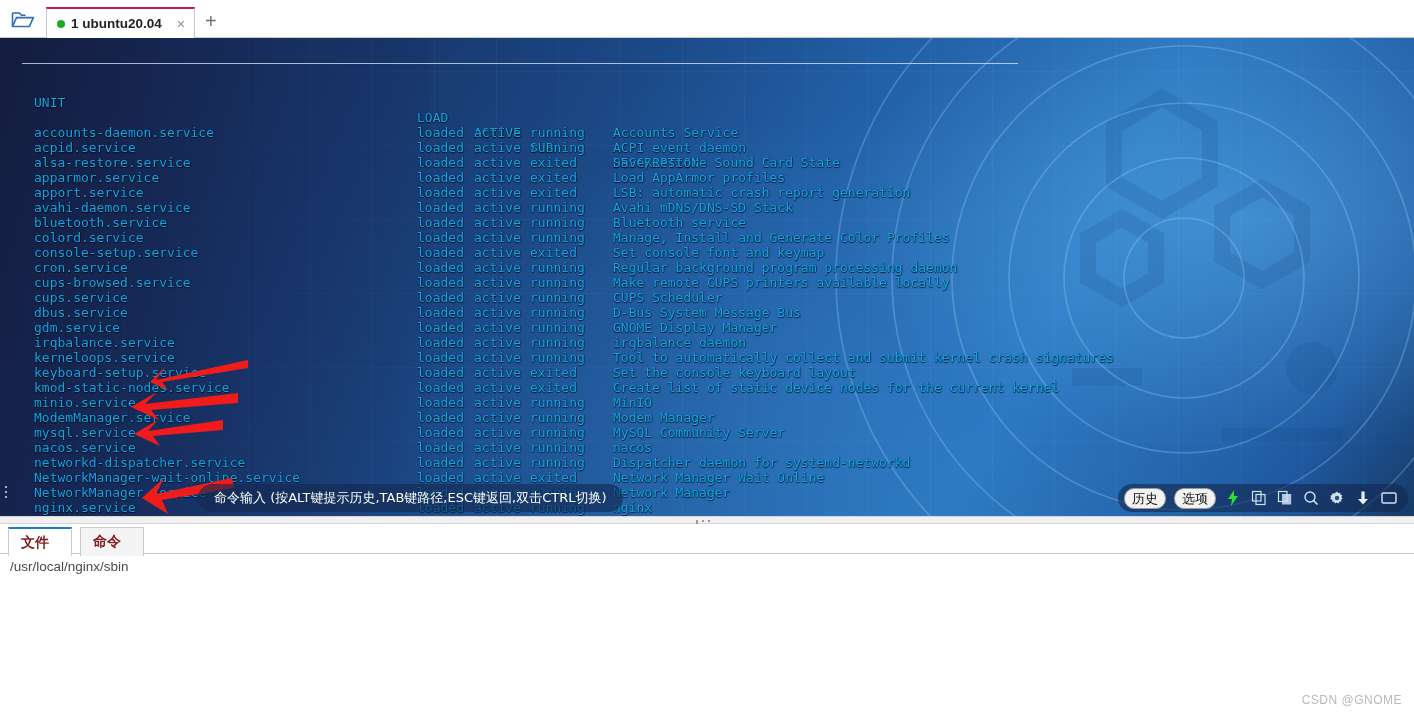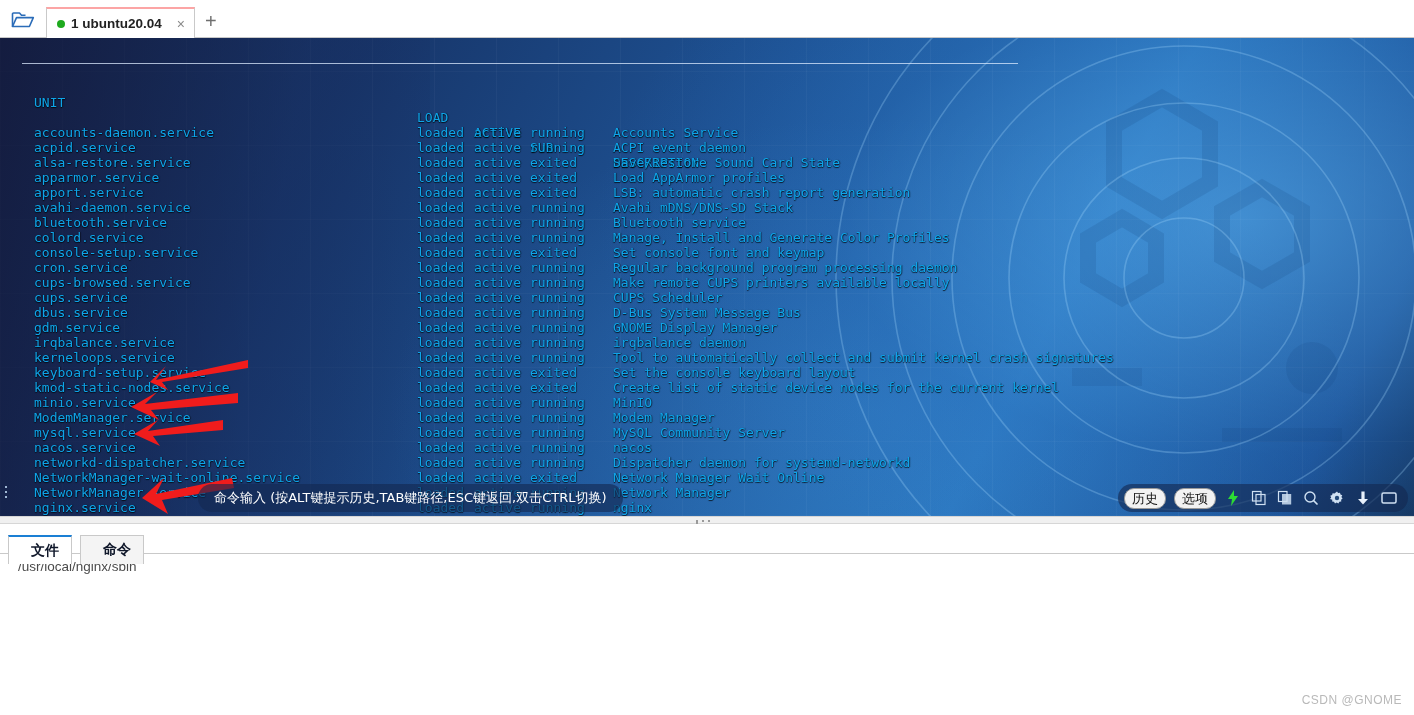--- a/index.html
+++ b/index.html
@@ -21,21 +21,21 @@
     width: 46px; height: 34px;
     display: flex; align-items: center; justify-content: center;
     cursor: pointer;
   }
   .tab {
     height: 31px;
     min-width: 134px;
     background: #ffffff;
     border: 1px solid #c9c9c9;
     border-bottom: none;
-    border-top: 2px solid #fca5a5;
+    border-top: 2px solid #be185d;
     display: flex; align-items: center;
     padding: 0 6px 0 10px;
     gap: 6px;
     position: relative;
     top: 1px;
   }
   .tab-dot { width: 8px; height: 8px; border-radius: 50%; background: #1eaa1e; flex: none; }
   .tab-label { font-size: 13.5px; font-weight: bold; color: #222; white-space: nowrap; }
   .tab-close {
     color: #8a8a8a; font-size: 14px; line-height: 1; margin-left: 6px;
@@ -145,32 +145,32 @@
   .split-grip i { float: left; width: 2px; height: 2px; background: #9a9a9a; margin-right: 4px; }
 
   
   .bottom {
     position: absolute; left: 0; top: 524px; width: 1414px; height: 191px;
     background: #ffffff;
   }
   .btabs { height: 30px; display: flex; align-items: flex-end; border-bottom: 1px solid #c9c9c9; }
   .btab {
     height: 29px; min-width: 64px;
-    display: flex; align-items: center; justify-content: flex-end;
-    font-size: 14px; font-weight: bold; color: #0f172a;
+    display: flex; align-items: center; justify-content: flex-start;
+    font-size: 14px; font-weight: bold; color: #7f1d1d;
     border: 1px solid #c9c9c9; border-bottom: none;
     background: #f4f4f4;
     margin-left: 8px;
     padding: 0 12px;
-    position: relative; top: 11px;
+    position: relative; top: 3px;
     cursor: pointer;
   }
   .btab.active { background: #ffffff; border-top: 2px solid #1a7fd4; }
 
-  .pathrow { height: 24px; display: flex; align-items: center; padding-left: 18px; }
+  .pathrow { height: 24px; display: flex; align-items: center; padding-left: 10px; }
   .pathrow .p { font-size: 13.5px; color: #4a4a4a; }
   .watermark {
     position: absolute; right: 12px; bottom: 8px;
     font-size: 12px; color: #b9b9b9; letter-spacing: .5px;
   }
 </style>
 </head>
 <body>
 
 <div class="tabbar">

